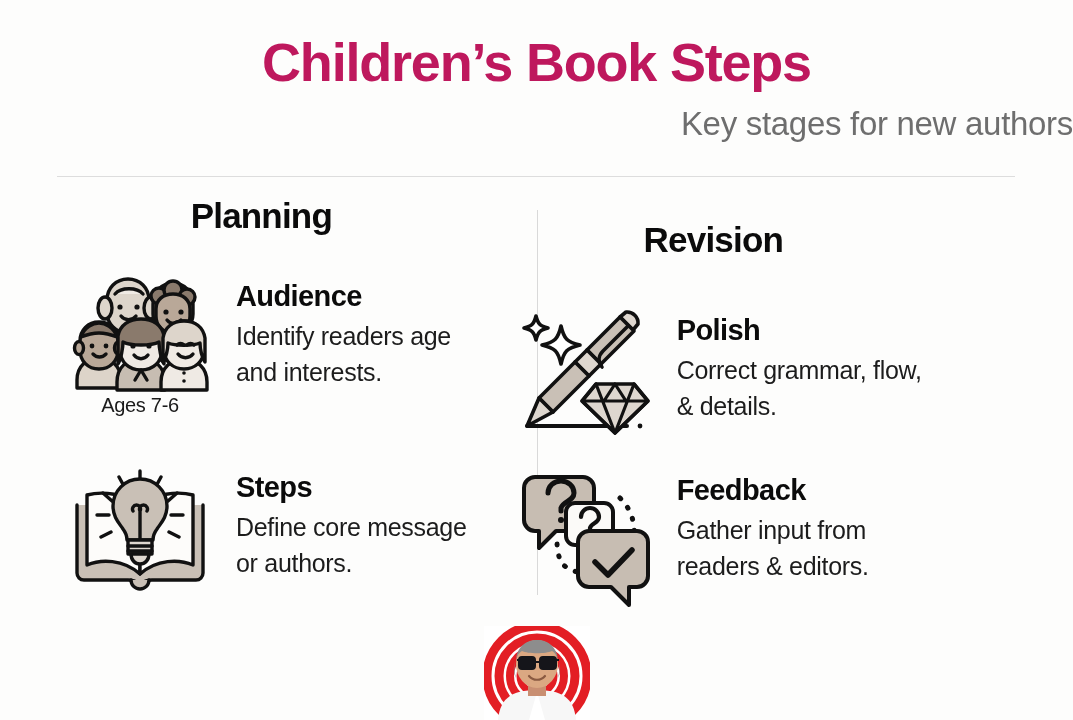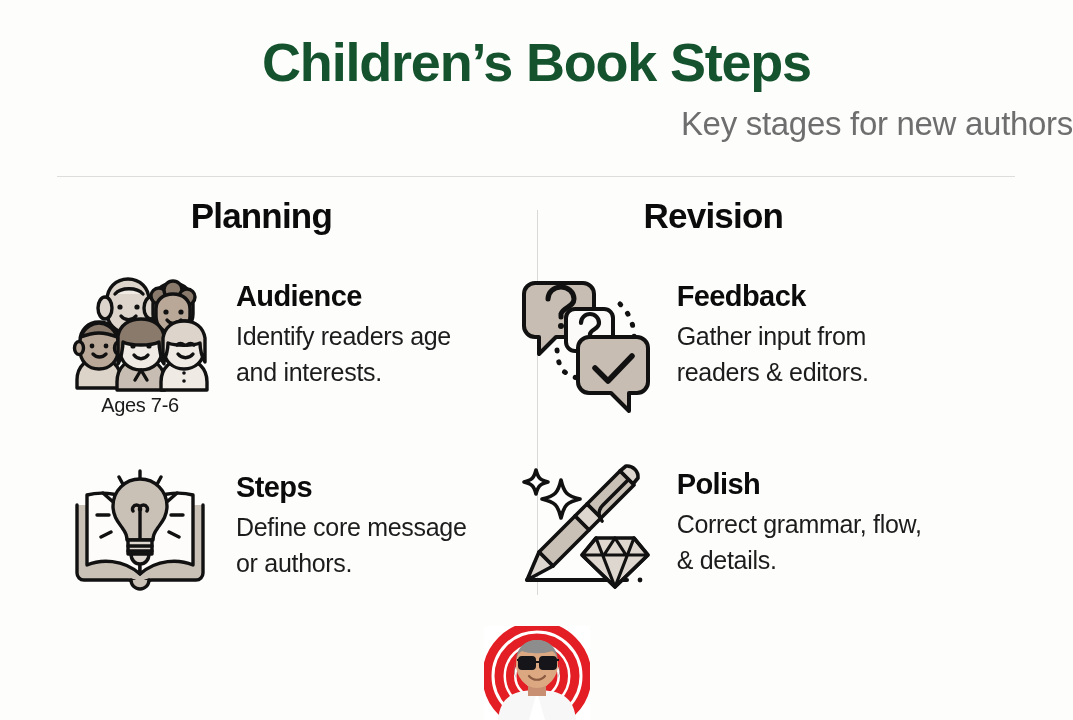--- a/index.html
+++ b/index.html
@@ -18,21 +18,21 @@
 
   
   .header {
     text-align: center;
     padding-top: 34px;
   }
   .title {
     font-size: 54px;
     font-weight: bold;
     letter-spacing: -1.2px;
-    color: #14532d;
+    color: #be185d;
     line-height: 1.05;
     margin: 0;
   }
   .subtitle {
     font-size: 33px;
     font-weight: normal;
     color: #6e6e6e;
     margin: 14px 0 0 0;
     letter-spacing: -0.3px;
     text-align: right;
@@ -53,21 +53,21 @@
     left: 0;
     width: 981px;
     height: 410px;
     display: flex;
   }
   .col {
     position: relative;
     box-sizing: border-box;
   }
   .col-left  { width: 537px; padding: 0 10px 0 60px; }
-  .col-right { width: 536px; padding: 0 55px 0 20px; }
+  .col-right { width: 536px; padding: 0 55px 0 20px; margin-top: 24px; }
 
   .vdivider {
     position: absolute;
     left: 537px;
     top: 210px;
     width: 1px;
     height: 385px;
     background: #d9d9d9;
   }
 
@@ -244,20 +244,55 @@
       <div class="row-text">
         <h3 class="row-title">Steps</h3>
         <p class="row-desc">Define core message or authors.</p>
       </div>
     </div>
   </div>
 
   <div class="col col-right">
     <h2 class="col-head">Revision</h2>
 
+    <div class="row row-polish">
+      <div class="row-icon">
+        <svg width="140" height="132" viewBox="0 0 140 132">
+          <g stroke="#111" stroke-width="3.6" stroke-linejoin="round" stroke-linecap="round" fill="none">
+
+            <path d="M20 8 c2 8 4 10 12 12 c-8 2-10 4-12 12 c-2-8-4-10-12-12 c8-2 10-4 12-12 z" fill="#fff"></path>
+
+            <path d="M45 18 c3 13 6 16 19 19 c-13 3-16 6-19 19 c-3-13-6-16-19-19 c13-3 16-6 19-19 z" fill="#fff"></path>
+
+            <path d="M110 4 a11 11 0 0 1 12 12 l-5 6 l-13-13 z" fill="#ded7cf"></path>
+
+            <path d="M104 9 l14 14 l-33 33 l-14-14 z" fill="#c9c0b6"></path>
+
+            <path d="M71 42 l14 14 l-12 12 l-14-14 z" fill="#ded7cf"></path>
+
+            <path d="M59 54 l14 14 l-36 36 l-14-14 z" fill="#c9c0b6"></path>
+
+            <path d="M23 90 l14 14 l-26 14 z" fill="#ded7cf"></path>
+
+            <path d="M112 18 l-25 25 c-5 5-5 11-1 16"></path>
+
+            <path d="M11 118 h100" stroke-width="4"></path>
+            <circle cx="124" cy="118" r="2.4" fill="#111" stroke="none"></circle>
+
+            <path d="M80 76 h38 l14 17 l-33 32 l-33-32 z" fill="#ded7cf"></path>
+            <path d="M66 93 h66 M80 76 l-14 17 l33 32 l33-32 l-14-17 M80 76 l19 49 l19-49 M80 76 l-14 17 M118 76 l14 17 M88 93 l11-17 l11 17" stroke-width="3.2"></path>
+          </g>
+        </svg>
+      </div>
+      <div class="row-text">
+        <h3 class="row-title">Polish</h3>
+        <p class="row-desc">Correct grammar, flow, &amp; details.</p>
+      </div>
+    </div>
+
     <div class="row row-feedback">
       <div class="row-icon">
         <svg width="140" height="140" viewBox="0 0 140 140">
           <g stroke="#111" stroke-width="4" stroke-linejoin="round" stroke-linecap="round" fill="none">
 
             <path d="M104 30 a46 46 0 0 1 4 62 a46 46 0 0 1-62 4 a46 46 0 0 1-4-30" stroke-dasharray="1 11" stroke-width="5"></path>
 
             <path d="M8 20 c0-6 5-11 11-11 h48 c6 0 11 5 11 11 v32 c0 6-5 11-11 11 h-27 l-17 17 v-17 h-4 c-6 0-11-5-11-11 z" fill="#c7bdb2"></path>
 
             <path d="M32 25 c0-7 6-12 13-12 s13 5 13 12 c0 8-11 8-13 15 v3" stroke-width="5"></path>
@@ -268,55 +303,20 @@
             <circle cx="74" cy="69" r="2.4" fill="#111" stroke="none"></circle>
 
             <path d="M62 74 c0-6 5-11 11-11 h48 c6 0 11 5 11 11 v34 c0 6-5 11-11 11 h-8 v18 l-18-18 h-22 c-6 0-11-5-11-11 z" fill="#c7bdb2"></path>
             <path d="M79 94 l13 13 l24-25" stroke-width="5.5"></path>
           </g>
         </svg>
       </div>
       <div class="row-text">
         <h3 class="row-title">Feedback</h3>
         <p class="row-desc">Gather input from readers &amp; editors.</p>
-      </div>
-    </div>
-
-    <div class="row row-polish">
-      <div class="row-icon">
-        <svg width="140" height="132" viewBox="0 0 140 132">
-          <g stroke="#111" stroke-width="3.6" stroke-linejoin="round" stroke-linecap="round" fill="none">
-
-            <path d="M20 8 c2 8 4 10 12 12 c-8 2-10 4-12 12 c-2-8-4-10-12-12 c8-2 10-4 12-12 z" fill="#fff"></path>
-
-            <path d="M45 18 c3 13 6 16 19 19 c-13 3-16 6-19 19 c-3-13-6-16-19-19 c13-3 16-6 19-19 z" fill="#fff"></path>
-
-            <path d="M110 4 a11 11 0 0 1 12 12 l-5 6 l-13-13 z" fill="#ded7cf"></path>
-
-            <path d="M104 9 l14 14 l-33 33 l-14-14 z" fill="#c9c0b6"></path>
-
-            <path d="M71 42 l14 14 l-12 12 l-14-14 z" fill="#ded7cf"></path>
-
-            <path d="M59 54 l14 14 l-36 36 l-14-14 z" fill="#c9c0b6"></path>
-
-            <path d="M23 90 l14 14 l-26 14 z" fill="#ded7cf"></path>
-
-            <path d="M112 18 l-25 25 c-5 5-5 11-1 16"></path>
-
-            <path d="M11 118 h100" stroke-width="4"></path>
-            <circle cx="124" cy="118" r="2.4" fill="#111" stroke="none"></circle>
-
-            <path d="M80 76 h38 l14 17 l-33 32 l-33-32 z" fill="#ded7cf"></path>
-            <path d="M66 93 h66 M80 76 l-14 17 l33 32 l33-32 l-14-17 M80 76 l19 49 l19-49 M80 76 l-14 17 M118 76 l14 17 M88 93 l11-17 l11 17" stroke-width="3.2"></path>
-          </g>
-        </svg>
-      </div>
-      <div class="row-text">
-        <h3 class="row-title">Polish</h3>
-        <p class="row-desc">Correct grammar, flow, &amp; details.</p>
       </div>
     </div>
   </div>
 </div>
 
 <div class="avatar">
   <svg width="106" height="94" viewBox="0 0 106 94">
     <defs>
       <clipPath id="avclip">
           <rect x="0" y="0" width="106" height="94"></rect>

